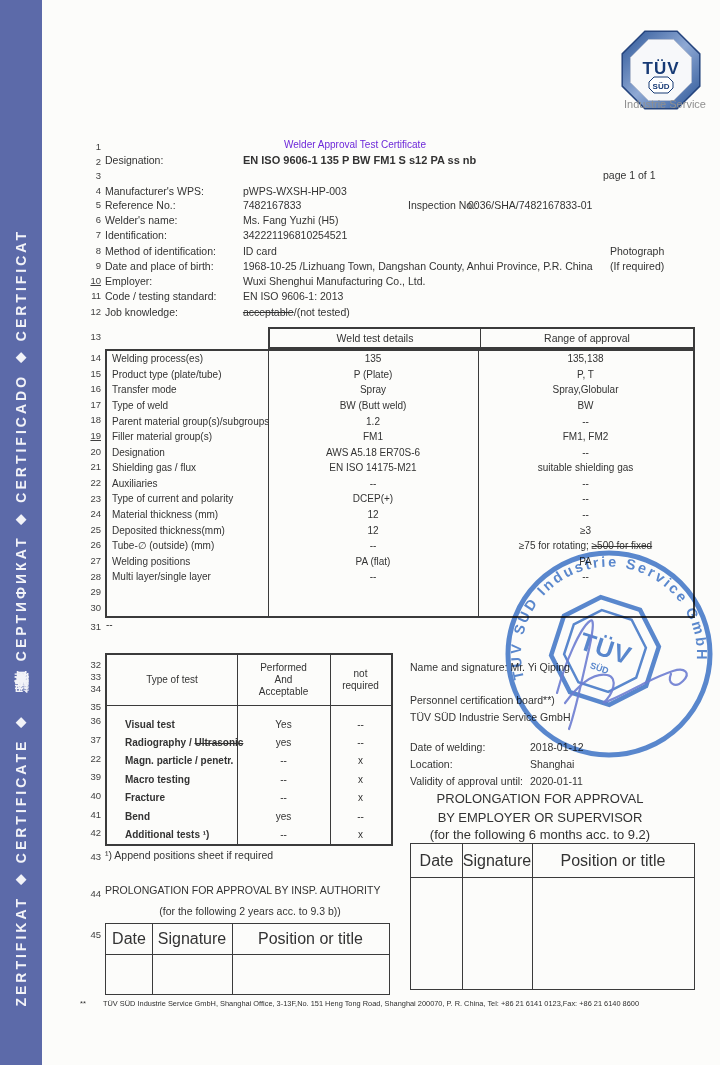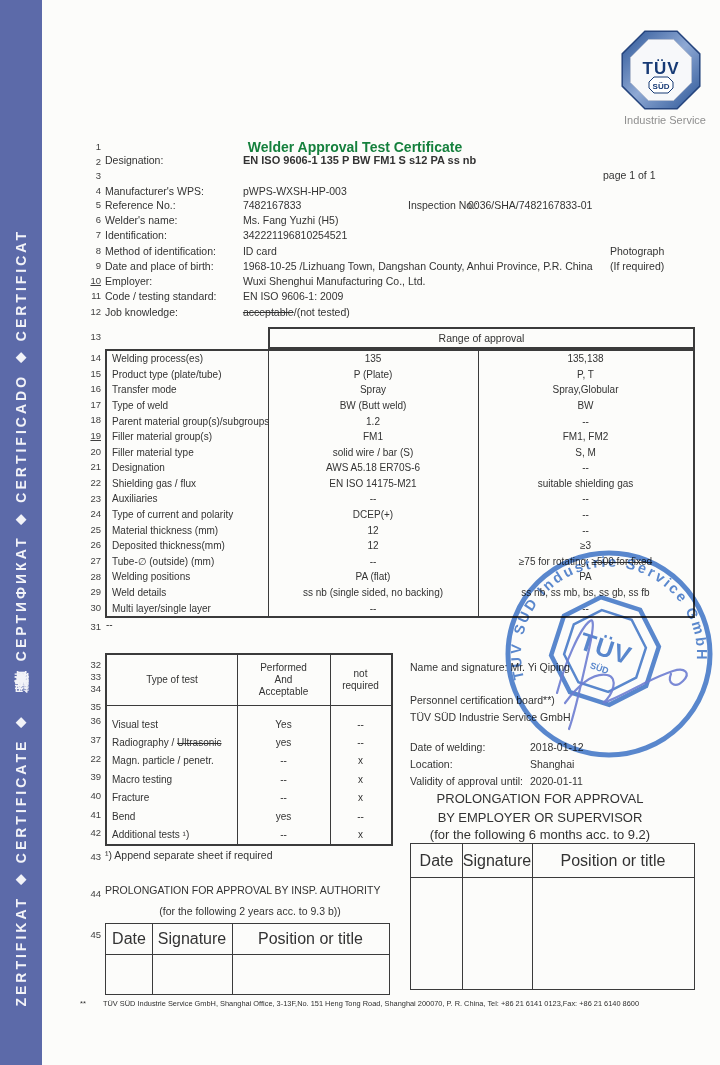--- a/index.html
+++ b/index.html
@@ -7,29 +7,29 @@
         font-family:"Liberation Sans","DejaVu Sans",sans-serif;color:#333;overflow:hidden;}
 
   
   .sidebar{position:absolute;left:0;top:0;width:42px;height:1065px;background:#5c6aa9;}
   .sidebar-text{position:absolute;left:50%;bottom:58px;transform:translateX(-50%) rotate(180deg);
         writing-mode:vertical-rl;color:#f2f3f8;font-size:14px;font-weight:bold;
         letter-spacing:3px;white-space:nowrap;}
 
   
   .logo{position:absolute;left:618px;top:27px;width:86px;height:86px;}
-  .logo-caption{position:absolute;left:618px;top:114px;width:94px;text-align:center;
+  .logo-caption{position:absolute;left:618px;top:98px;width:94px;text-align:center;
         font-size:11px;color:#8f8f8f;}
 
   
   .ln{position:absolute;left:84px;width:17px;text-align:right;font-size:9.5px;color:#3f3f3f;}
 
   
   .title{position:absolute;left:105px;top:139px;width:500px;text-align:center;
-        font-weight:bold;font-size:14px;color:#15803d;}
+        font-weight:normal;font-size:10px;color:#6d28d9;}
   .pageof{position:absolute;left:603px;top:169px;font-size:10.5px;}
   .frow{position:absolute;left:105px;width:606px;height:14px;font-size:10.5px;white-space:nowrap;}
   .flabel{display:inline-block;width:135px;}
   .desig{font-weight:bold;font-size:11px;}
   .fl2{position:absolute;left:303px;}
   .fv2{position:absolute;left:363px;}
   .fright{position:absolute;left:505px;}
   s{text-decoration:line-through;}
 
   
@@ -49,21 +49,21 @@
 
   
   .test-table{position:absolute;left:105px;top:653px;width:288px;height:193px;
         border:2px solid #3b3b3b;box-sizing:border-box;font-size:10px;}
   .test-table .v1{left:130px;} .test-table .v2{left:223px;}
   .test-head{height:50px;border-bottom:1.5px solid #3b3b3b;display:flex;align-items:center;}
   .test-head span{text-align:center;white-space:pre-line;line-height:12px;}
   .test-head .h1{width:130px;} .test-head .h2{width:93px;} .test-head .h3{flex:1;}
   .test-rows{padding-top:9px;}
   .trow{display:flex;height:18.4px;align-items:center;}
-  .trow .c1{width:130px;padding-left:5px;box-sizing:border-box;white-space:nowrap;}
+  .trow .c1{width:130px;padding-left:18px;box-sizing:border-box;white-space:nowrap;font-weight:bold;}
   .trow .c2{width:93px;text-align:center;}
   .trow .c3{flex:1;text-align:center;}
 
   
   .rline{position:absolute;font-size:10.5px;white-space:nowrap;}
   .rvalue{position:absolute;left:530px;font-size:10.5px;white-space:nowrap;}
   .rcenter{position:absolute;left:420px;width:240px;text-align:center;font-size:13px;white-space:nowrap;}
 
   
   .ptable{position:absolute;border:1.5px solid #3b3b3b;box-sizing:border-box;font-size:16px;}
@@ -216,35 +216,36 @@
       </div>
       <div class="frow" style="top: 275px;">
         <span class="flabel">Employer:</span>
         <span class="fvalue"><s></s><span>Wuxi Shenghui Manufacturing Co., Ltd.</span></span>
         <span class="fl2"></span>
         <span class="fv2"></span>
         <span class="fright"></span>
       </div>
       <div class="frow" style="top: 290px;">
         <span class="flabel">Code / testing standard:</span>
-        <span class="fvalue"><s></s><span>EN ISO 9606-1: 2009</span></span>
+        <span class="fvalue"><s></s><span>EN ISO 9606-1: 2013</span></span>
         <span class="fl2"></span>
         <span class="fv2"></span>
         <span class="fright"></span>
       </div>
       <div class="frow" style="top: 306px;">
         <span class="flabel">Job knowledge:</span>
         <span class="fvalue"><s>acceptable</s><span>/(not tested)</span></span>
         <span class="fl2"></span>
         <span class="fv2"></span>
         <span class="fright"></span>
       </div>
     </div>
 
   <div class="appr-head">
+    <span class="h1">Weld test details</span>
     <span class="h2">Range of approval</span>
   </div>
 
   <div class="appr-body">
     <div class="vline v1"></div>
     <div class="vline v2"></div>
     <div>
 
     <div class="arow">
           <span class="c1">Welding process(es)</span>
@@ -270,25 +271,20 @@
           <span class="c1">Parent material group(s)/subgroups</span>
           <span class="c2">1.2</span>
           <span class="c3"><span>--</span><s></s></span>
         </div>
         <div class="arow">
           <span class="c1">Filler material group(s)</span>
           <span class="c2">FM1</span>
           <span class="c3"><span>FM1, FM2</span><s></s></span>
         </div>
         <div class="arow">
-          <span class="c1">Filler material type</span>
-          <span class="c2">solid wire / bar (S)</span>
-          <span class="c3"><span>S, M</span><s></s></span>
-        </div>
-        <div class="arow">
           <span class="c1">Designation</span>
           <span class="c2">AWS A5.18 ER70S-6</span>
           <span class="c3"><span>--</span><s></s></span>
         </div>
         <div class="arow">
           <span class="c1">Shielding gas / flux</span>
           <span class="c2">EN ISO 14175-M21</span>
           <span class="c3"><span>suitable shielding gas</span><s></s></span>
         </div>
         <div class="arow">
@@ -313,25 +309,20 @@
         </div>
         <div class="arow">
           <span class="c1">Tube-∅ (outside) (mm)</span>
           <span class="c2">--</span>
           <span class="c3"><span>≥75 for rotating; </span><s>≥500 for fixed</s></span>
         </div>
         <div class="arow">
           <span class="c1">Welding positions</span>
           <span class="c2">PA (flat)</span>
           <span class="c3"><span>PA</span><s></s></span>
-        </div>
-        <div class="arow">
-          <span class="c1">Weld details</span>
-          <span class="c2">ss nb (single sided, no backing)</span>
-          <span class="c3"><span>ss nb, ss mb, bs, ss gb, ss fb</span><s></s></span>
         </div>
         <div class="arow">
           <span class="c1">Multi layer/single layer</span>
           <span class="c2">--</span>
           <span class="c3"><span>--</span><s></s></span>
         </div>
       </div>
   </div>
   <div class="below-note">--</div>
 
@@ -402,21 +393,21 @@
   <div class="ptable rtable">
     <div class="vline v1"></div>
     <div class="vline v2"></div>
     <div class="phead">
       <span class="h1">Date</span>
       <span class="h2">Signature</span>
       <span class="h3">Position or title</span>
     </div>
   </div>
 
-  <div class="note" style="top:849px">¹) Append separate sheet if required</div>
+  <div class="note" style="top:849px">¹) Append positions sheet if required</div>
   <div class="note" style="top:884px">PROLONGATION FOR APPROVAL BY INSP. AUTHORITY</div>
   <div class="note-center" style="top:905px">(for the following 2 years acc. to 9.3 b))</div>
 
   <div class="ptable bltable">
     <div class="vline v1"></div>
     <div class="vline v2"></div>
     <div class="phead">
       <span class="h1">Date</span>
       <span class="h2">Signature</span>
       <span class="h3">Position or title</span>

